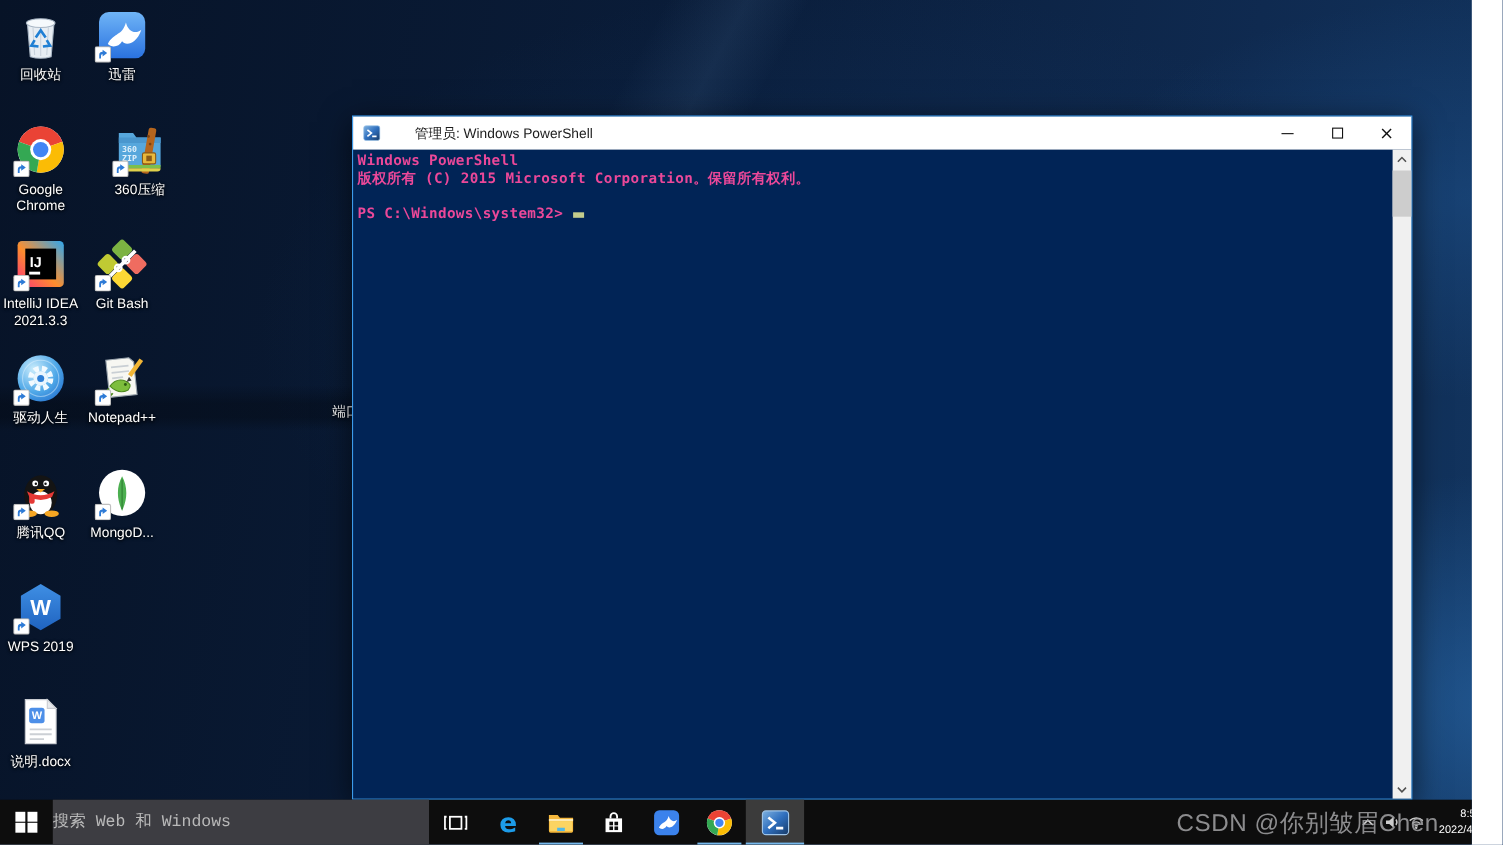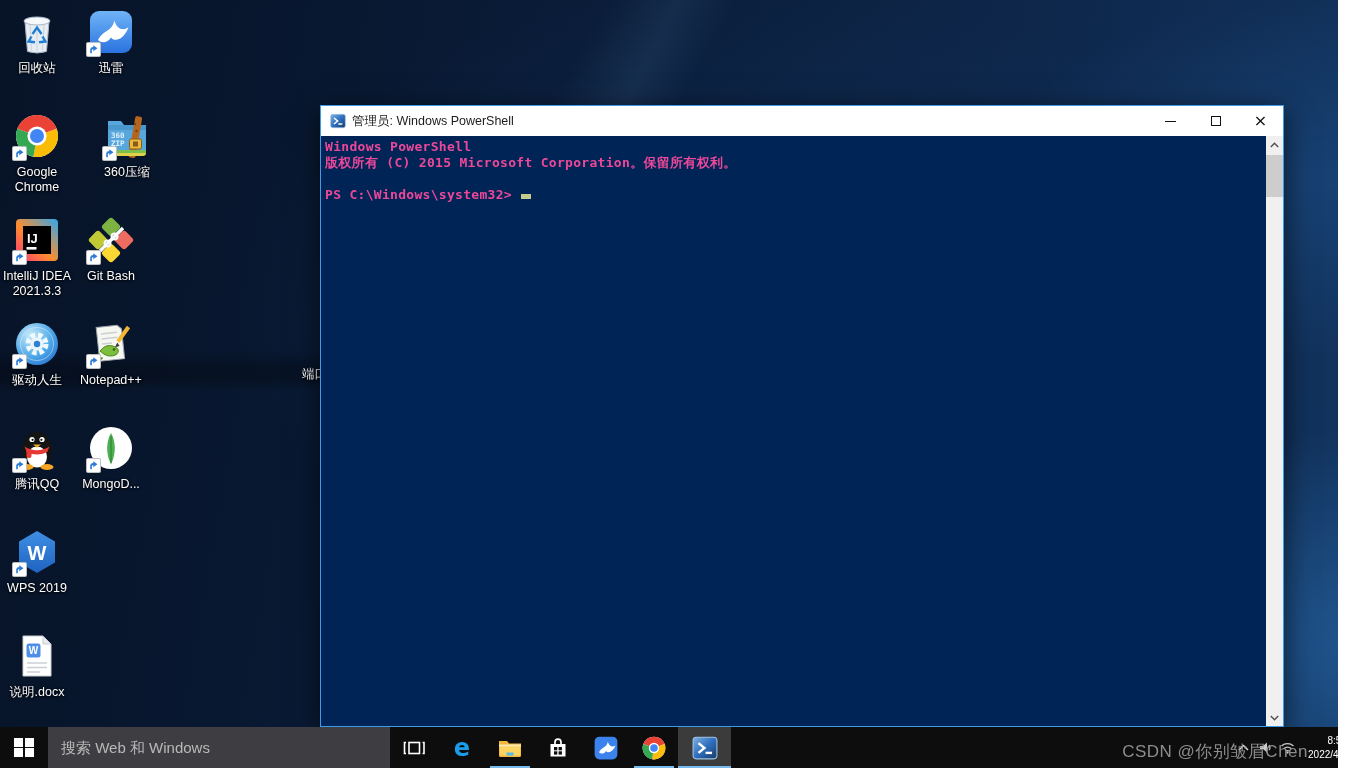--- a/index.html
+++ b/index.html
@@ -29,21 +29,21 @@
           border:1px solid rgba(0,0,0,.25); border-radius:2px; display:flex; align-items:center; justify-content:center; }
   .lnk svg { width:11px; height:11px; }
   .lbl  { margin-top:5px; max-width:76px; font-size:12.5px; line-height:1.18; color:#fff; text-align:center;
           text-shadow:0 1px 3px rgba(0,0,0,.95), 0 0 2px rgba(0,0,0,.8); }
   .clipped { position:absolute; left:302px; top:366px; width:18px; overflow:hidden; white-space:nowrap;
           font-size:12.5px; color:#fff; text-shadow:0 1px 3px rgba(0,0,0,.95); }
 
   
   .win { position:absolute; left:320px; top:105px; width:964px; height:622px;
          border:1px solid #3d9be9; background:#012456; box-shadow:0 6px 26px rgba(0,0,0,.6); z-index:5; }
-  .titlebar { height:30px; background:#ffffff; display:flex; align-items:center; }
+  .titlebar { height:30px; background:#ffffff; display:flex; align-items:center;gap:25px; }
   .t-icon { width:16px; height:16px; margin:0 6px 0 9px; }
   .t-icon svg { width:16px; height:16px; display:block; }
   .t-text { font-size:12.5px; color:#1c1c1c; flex:1; white-space:nowrap; }
   .t-controls { display:flex; height:100%; }
   .t-btn { width:45px; height:100%; display:flex; align-items:center; justify-content:center; }
   .glyph-min { width:11px; height:0; border-top:1.4px solid #111; }
   .glyph-max { width:10px; height:10px; border:1.2px solid #111; }
   .glyph-close { font-size:16px; color:#111; line-height:1; font-family:"DejaVu Sans", sans-serif; }
 
   .console { position:absolute; left:0; top:30px; right:17px; bottom:0; padding:3px 0 0 4px; overflow:hidden; }
@@ -58,37 +58,37 @@
   .sthumb { position:absolute; left:0; top:19px; width:17px; height:42px; background:#cdcdcd; }
 
   
   .taskbar { position:absolute; left:0; top:727px; width:1366px; height:41px; background:#0d0d0d;
              display:flex; align-items:stretch; z-index:20; }
   .startbtn { width:48px; display:flex; align-items:center; justify-content:center; }
   .winlogo { display:grid; grid-template-columns:9px 9px; grid-template-rows:9px 9px; gap:1.5px; }
   .winlogo i { background:#fff; }
   .searchbox { width:342px; background:#3d3d42; display:flex; align-items:center; }
   .searchbox input { width:100%; background:transparent; border:none; outline:none; color:#0ea5e9;
-             font-size:15px; font-family:Liberation Sans, sans-serif; padding-left:13px; }
+             font-size:15px; font-family:Liberation Mono, monospace; }
   .searchbox input::placeholder { color:#b9b9b9; opacity:1; }
   .tbtn { position:relative; width:48px; display:flex; align-items:center; justify-content:center; }
   .tbtn.wide { width:53px; }
   .tbtn.active { background:#3b3b3b; }
   .tline { position:absolute; bottom:0; left:4px; right:4px; height:2px; background:#76b9ed; }
   .tbtn.active .tline { left:0; right:0; }
   .tbtn svg { width:26px; height:26px; display:block; }
 
   .tray { margin-left:auto; display:flex; align-items:center; padding-right:6px; }
   .trayicon { width:22px; height:22px; display:flex; align-items:center; justify-content:center; opacity:.92; }
   .trayicon svg { width:15px; height:15px; }
   .clock { text-align:right; color:#fff; font-size:10px; line-height:13.5px; margin:0 8px 0 10px; white-space:nowrap; }
   .showdesk { width:5px; border-left:1px solid rgba(255,255,255,.25); height:41px; }
 
   .watermark { position:absolute; right:30px; bottom:5px; z-index:40; pointer-events:none;
-      font-size:17px; letter-spacing:.5px; color:rgba(158,158,160,.88); white-space:nowrap; }
+      font-size:22px; letter-spacing:.5px; color:rgba(158,158,160,.88); white-space:nowrap; }
 </style>
 </head>
 <body>
 
 <div class="screen">
   <div class="beam1"></div>
   <div class="beam2"></div>
   <div class="band"></div>
 
   <div class="cell" style="left:-2px;top:8px">

